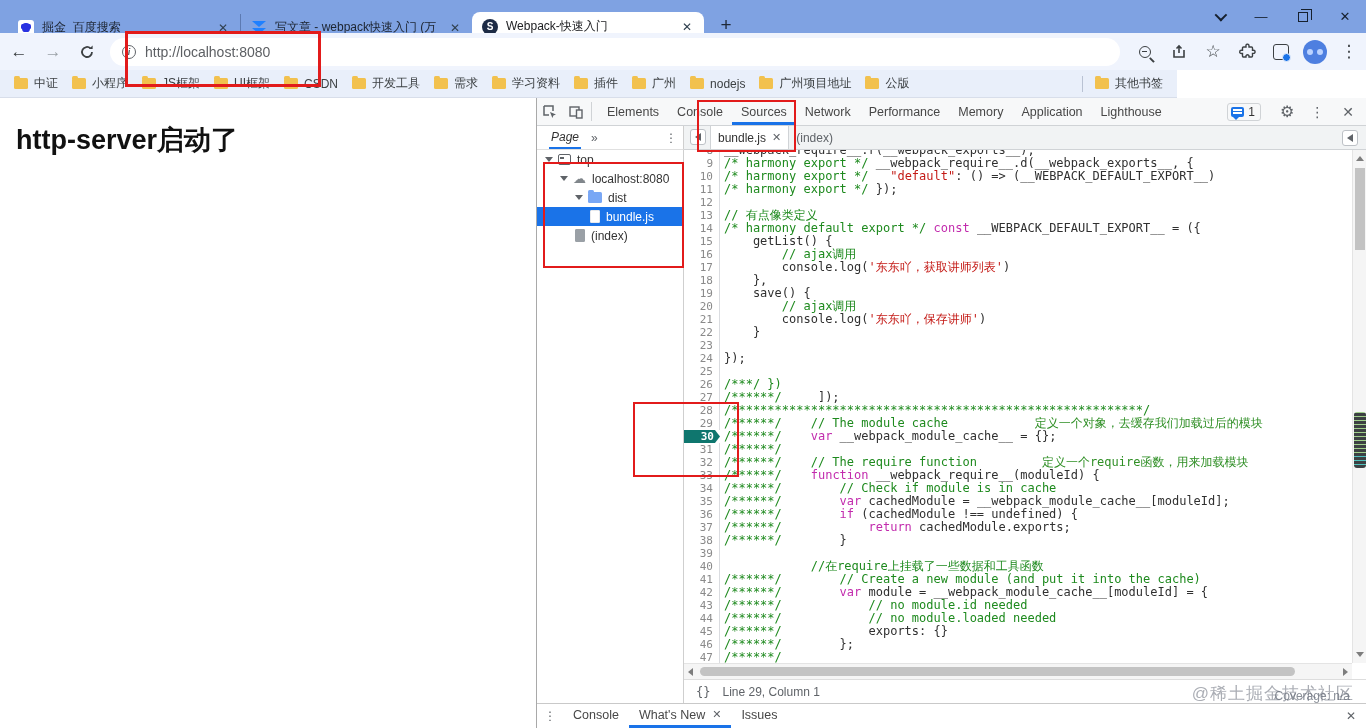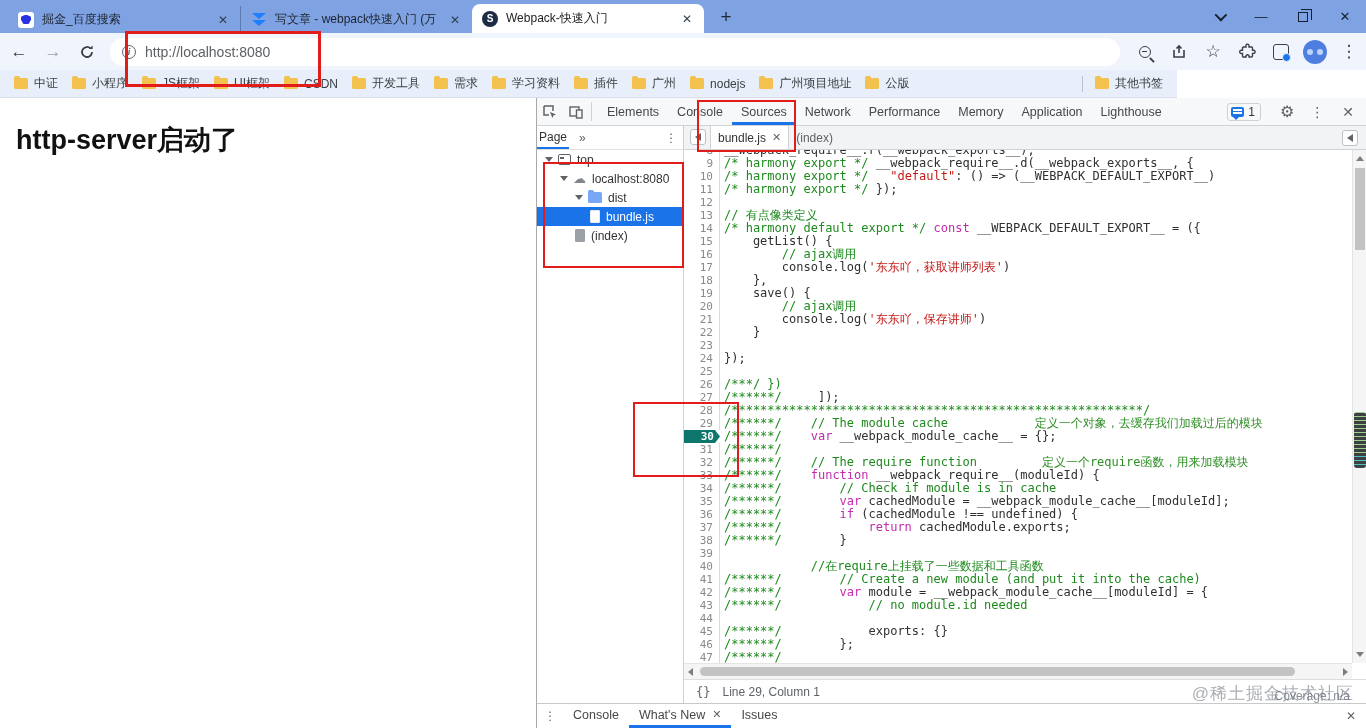--- a/index.html
+++ b/index.html
@@ -2,21 +2,21 @@
 <html><head>
 <meta charset="utf-8">
 <style>
   * { box-sizing: border-box; margin: 0; padding: 0; }
   html,body { width:1366px; height:728px; overflow:hidden; }
   body { font-family:"Liberation Sans", sans-serif; background:#fff; position:relative; }
   #stage { position:absolute; inset:0; width:1366px; height:728px; }
 
   
   .titlebar { position:absolute; left:0; top:0; width:1366px; height:33px; background:#7fa2e2; }
-  .tabstrip { position:absolute; left:8px; top:0; height:33px; display:flex; align-items:flex-end; }
+  .tabstrip { position:absolute; left:8px; top:8px; height:33px; display:flex; align-items:flex-end; }
   .tab { position:relative; height:27px; width:232px; display:flex; align-items:center; padding:0 8px 0 10px; color:#1c2430; font-size:12px; }
   .tab + .tab { border-left:1px solid rgba(30,50,90,.35); }
   .tab.active { background:#fff; border-radius:8px 8px 0 0; height:29px; border-left:none; color:#202124; }
   .tab .title { flex:1; white-space:nowrap; overflow:hidden; margin-left:8px; }
   .tab .x { font-size:12px; color:#30404f; padding:2px 4px; border-radius:50%; }
   .newtab { width:28px; height:28px; margin:0 0 2px 8px; display:flex; align-items:center; justify-content:center; font-size:19px; color:#1f2937; }
   .favicon { width:16px; height:16px; flex:0 0 16px; position:relative; }
   .fav-baidu { background:#fff; border-radius:3px; }
   .fav-baidu::after { content:""; position:absolute; left:4px; top:3px; width:8px; height:9px; background:#2932e1; border-radius:45% 45% 40% 40%; box-shadow:-3px -1px 0 -2px #2932e1, 3px -1px 0 -2px #2932e1; }
   .fav-juejin::before, .fav-juejin::after { content:""; position:absolute; left:1px; border-left:7px solid transparent; border-right:7px solid transparent; border-top:6px solid #1e80ff; }
@@ -69,21 +69,21 @@
   .badge { display:flex; align-items:center; border:1px solid #d0d3d6; border-radius:3px; padding:1px 5px 1px 3px; margin-right:6px; }
   .bubble { width:13px; height:10px; background:#1a73e8; border-radius:2px; position:relative; margin-right:4px; }
   .bubble::before { content:""; position:absolute; left:2px; top:2.5px; width:9px; height:1.5px; background:#fff; box-shadow:0 3px 0 #fff; }
   .bubble::after { content:""; position:absolute; left:2px; bottom:-3px; border-left:3px solid transparent; border-right:3px solid transparent; border-top:3px solid #1a73e8; }
   .gear { font-size:16px; color:#5f6368; padding:0 8px; }
   .vdots { color:#5f6368; padding:0 8px; font-size:14px; letter-spacing:0; }
   .dt-x { color:#5f6368; padding:0 10px; font-size:14px; }
 
   .dt-row2 { position:absolute; left:0; top:28px; right:0; height:24px; display:flex; }
   .sb-head { width:147px; border-right:1px solid #cfcfcf; border-bottom:1px solid #e0e0e0; display:flex; align-items:center; background:#fff; }
-  .pagetab { height:100%; display:flex; align-items:center; border-bottom:2px solid #1a73e8; padding:0 2px; color:#333; }
+  .pagetab { margin-left:12px; height:100%; display:flex; align-items:center; border-bottom:2px solid #1a73e8; padding:0 2px; color:#333;font-style:italic; }
   .gg { color:#5f6368; margin-left:10px; font-size:12px; }
   .sb-dots { margin-left:auto; margin-right:6px; color:#5f6368; }
   .ftabs { flex:1; background:#f1f3f4; border-bottom:1px solid #d0d3d6; display:flex; align-items:stretch; }
   .sq-icon { width:16px; height:16px; border:1px solid #bdc1c6; border-radius:3px; margin:3px 4px 0 6px; display:flex; align-items:center; justify-content:center; background:#fff; }
   .tri-l { width:0; height:0; border-top:4px solid transparent; border-bottom:4px solid transparent; border-right:6px solid #5f6368; }
   .ftab { display:flex; align-items:center; padding:0 7px; color:#333; white-space:nowrap; }
   .ftab.active { background:#fff; border-right:1px solid #d0d3d6; border-left:1px solid #d0d3d6; }
   .ftab .x { margin-left:6px; color:#5f6368; font-size:11px; }
   .ftab.dim { color:#5f6368; }
   .ftabs-right { margin-left:auto; display:flex; align-items:center; padding-right:4px; }
@@ -407,21 +407,21 @@
           <div class="cl"><span class="ln">34</span><span class="lc"><span class="seg-g">/******/        // Check if module is in cache</span></span></div>
           <div class="cl"><span class="ln">35</span><span class="lc"><span class="seg-g">/******/</span><span class="seg-c">        </span><span class="seg-k">var</span><span class="seg-c"> cachedModule = __webpack_module_cache__[moduleId];</span></span></div>
           <div class="cl"><span class="ln">36</span><span class="lc"><span class="seg-g">/******/</span><span class="seg-c">        </span><span class="seg-k">if</span><span class="seg-c"> (cachedModule !== undefined) {</span></span></div>
           <div class="cl"><span class="ln">37</span><span class="lc"><span class="seg-g">/******/</span><span class="seg-c">            </span><span class="seg-k">return</span><span class="seg-c"> cachedModule.exports;</span></span></div>
           <div class="cl"><span class="ln">38</span><span class="lc"><span class="seg-g">/******/</span><span class="seg-c">        }</span></span></div>
           <div class="cl"><span class="ln">39</span><span class="lc"></span></div>
           <div class="cl"><span class="ln">40</span><span class="lc"><span class="seg-g">            //在require上挂载了一些数据和工具函数</span></span></div>
           <div class="cl"><span class="ln">41</span><span class="lc"><span class="seg-g">/******/        // Create a new module (and put it into the cache)</span></span></div>
           <div class="cl"><span class="ln">42</span><span class="lc"><span class="seg-g">/******/</span><span class="seg-c">        </span><span class="seg-k">var</span><span class="seg-c"> module = __webpack_module_cache__[moduleId] = {</span></span></div>
           <div class="cl"><span class="ln">43</span><span class="lc"><span class="seg-g">/******/            // no module.id needed</span></span></div>
-          <div class="cl"><span class="ln">44</span></div>
+          <div class="cl"><span class="ln">44</span><span class="lc"><span class="seg-g">/******/            // no module.loaded needed</span></span></div>
           <div class="cl"><span class="ln">45</span><span class="lc"><span class="seg-g">/******/</span><span class="seg-c">            exports: {}</span></span></div>
           <div class="cl"><span class="ln">46</span><span class="lc"><span class="seg-g">/******/</span><span class="seg-c">        };</span></span></div>
           <div class="cl"><span class="ln">47</span><span class="lc"><span class="seg-g">/******/</span></span></div>
         </div>
     </div>
 
     <div class="vscroll">
       <span class="sarrow up"></span>
       <span class="vthumb"></span>
       <span class="minichip"></span>

